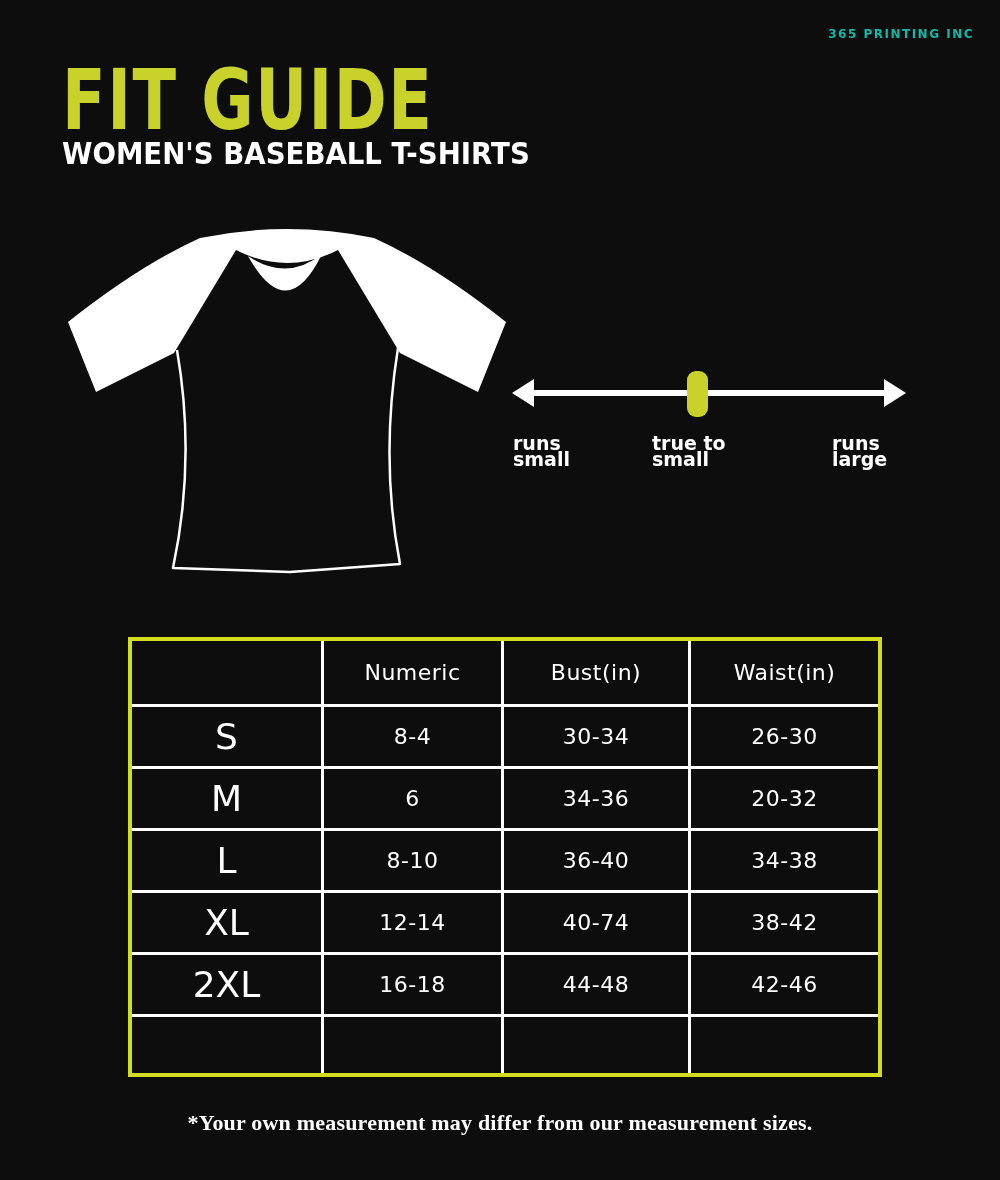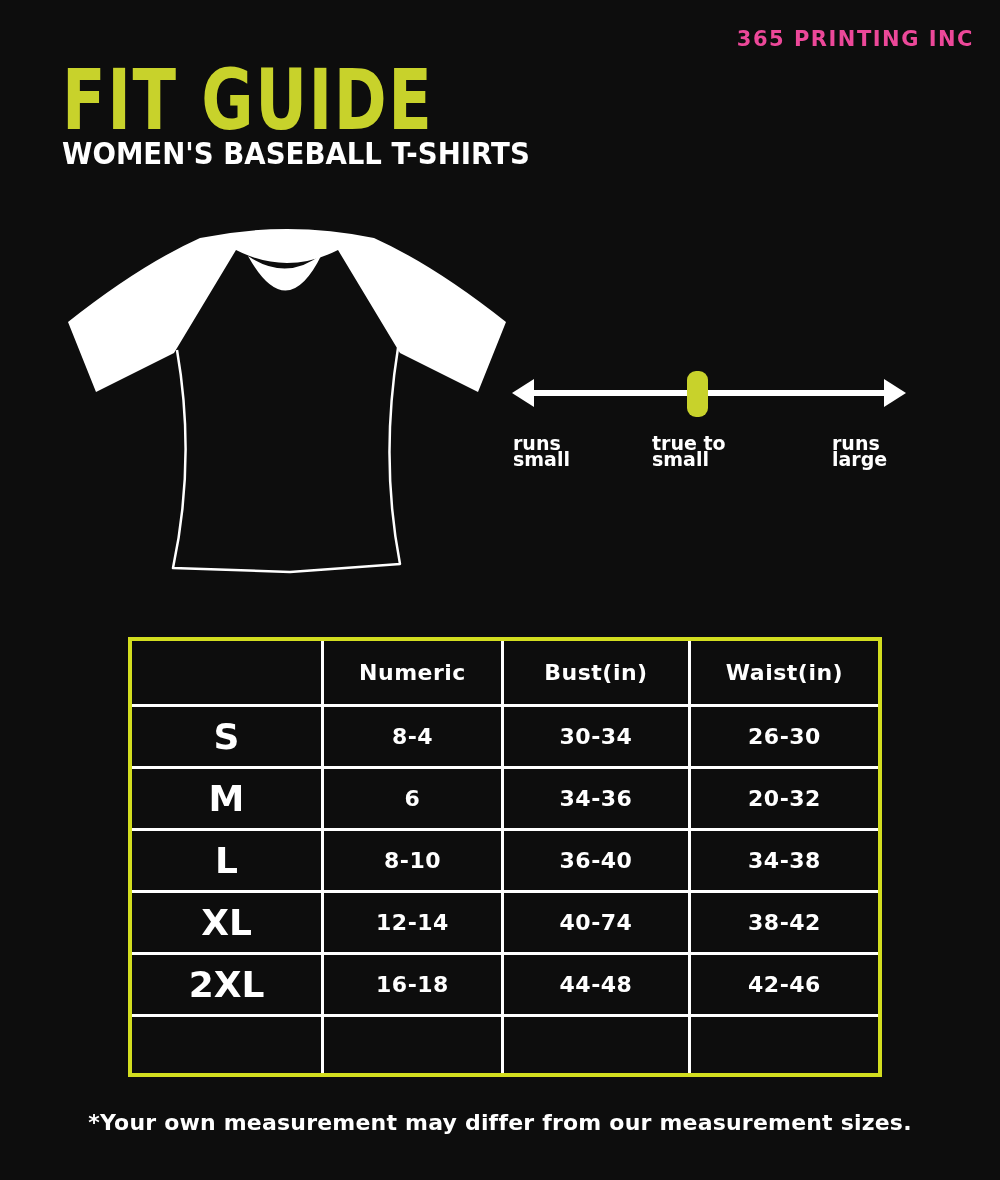--- a/index.html
+++ b/index.html
@@ -8,21 +8,21 @@
     background:#0d0d0d;
     color:#ffffff;
     font-family:"DejaVu Sans", sans-serif;
     font-weight:bold;
     position:relative;
     overflow:hidden;
   }
 
   .brand {
     position:absolute; top:27px; right:26px;
-    font-size:21px; letter-spacing:1.5px; color:#ec4899;margin-left:42px;
+    font-size:12px; letter-spacing:1.5px; color:#14b8a6;margin-left:42px;
   }
 
   .title {
     position:absolute; top:58px; left:62px;
     font-size:84px; line-height:1; color:#c8d22b;
     letter-spacing:2px;
     transform:scaleX(0.76); transform-origin:left top;
     white-space:nowrap;
   }
   .subtitle {
@@ -55,33 +55,33 @@
   table.size-table {
     width:100%;
     border-collapse:separate; border-spacing:0;
     border:4px solid #d2dd1f;
     table-layout:fixed;
   }
   .size-table td {
     border-right:3px solid #ffffff;
     border-bottom:3px solid #ffffff;
     text-align:center; vertical-align:middle;
-    color:#ffffff; font-weight:bold;
+    color:#ffffff; font-weight:normal;
     font-size:22px; letter-spacing:0.5px;margin-top:7px;
   }
   .size-table td:last-child { border-right:none; }
   .size-table tr:last-child td { border-bottom:none; }
   .size-table tr.header-row td { height:66px; }
   .size-table tr.data-row td { height:62px; }
   .size-table td.size-cell { font-size:36px; letter-spacing:0; }
   .size-table tr.empty-row td { height:56px; }
 
   .footnote {
     position:absolute; top:1110px; left:0; width:1000px;
-    text-align:center; font-size:22px; letter-spacing:0.2px; color:#fff;
+    text-align:center; font-size:22px; letter-spacing:0.2px; color:#fff;font-family:Liberation Serif, serif;
   }
 </style>
 </head>
 <body>
 
 <div class="brand">365 PRINTING INC</div>
 
 <div class="title">FIT GUIDE</div>
 <div class="subtitle">WOMEN'S BASEBALL T-SHIRTS</div>
 

